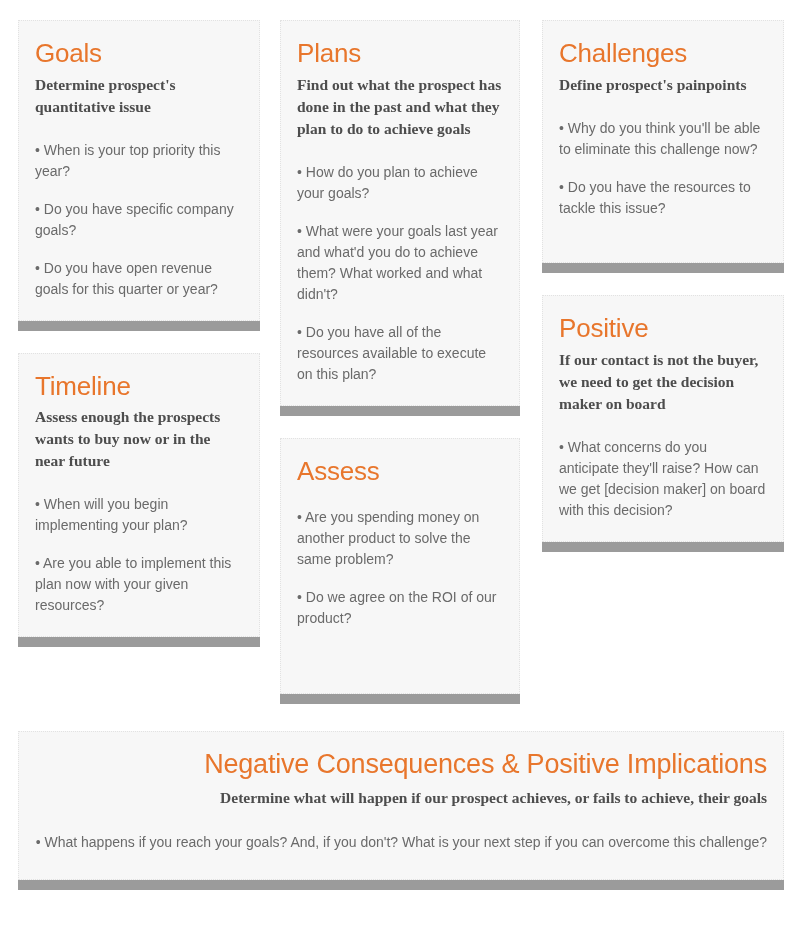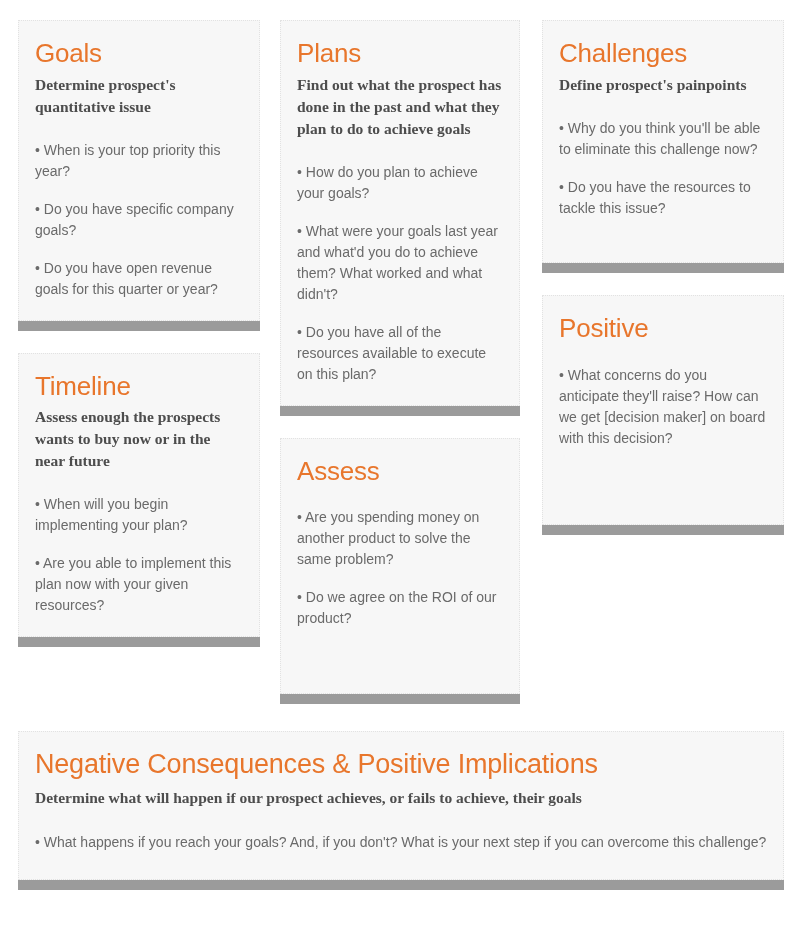--- a/index.html
+++ b/index.html
@@ -79,21 +79,21 @@
   }
   .bullets li:last-child { margin-bottom: 0; }
 
   
   .wide {
     position: absolute;
     left: 18px;
     top: 731px;
     width: 766px;
   }
-  .wide .card { padding: 18px 16px 26px 16px; }
+  .wide .card { padding: 18px 16px 26px 16px; text-align: right; }
   .wide .card-title { font-size: 27px; margin-bottom: 7px; }
   .wide .card-subtitle { font-size: 15.5px; }
   .wide .bullets { margin-top: 23px; }
   .wide .bullets li { margin-bottom: 0; }
 
   
   .h-goals      .card { min-height: 244px; }
   .h-timeline   .card { min-height: 264px; }
   .h-plans      .card { min-height: 382px; }
   .h-budget     .card { min-height: 256px; }
@@ -173,20 +173,21 @@
           <li>• Why do you think you'll be able to eliminate this challenge now?</li>
           <li>• Do you have the resources to tackle this issue?</li>
         </ul>
       </div>
       <div class="card-bar"></div>
     </div>
 
     <div class="card-wrap h-authority">
       <div class="card">
         <h2 class="card-title">Positive</h2>
+        <p class="card-subtitle">If our contact is not the buyer, we need to get the decision maker on board</p>
         <ul class="bullets">
           <li>• What concerns do you anticipate they'll raise? How can we get [decision maker] on board with this decision?</li>
         </ul>
       </div>
       <div class="card-bar"></div>
     </div>
 
   </div>
 
   <div class="wide h-wide">

